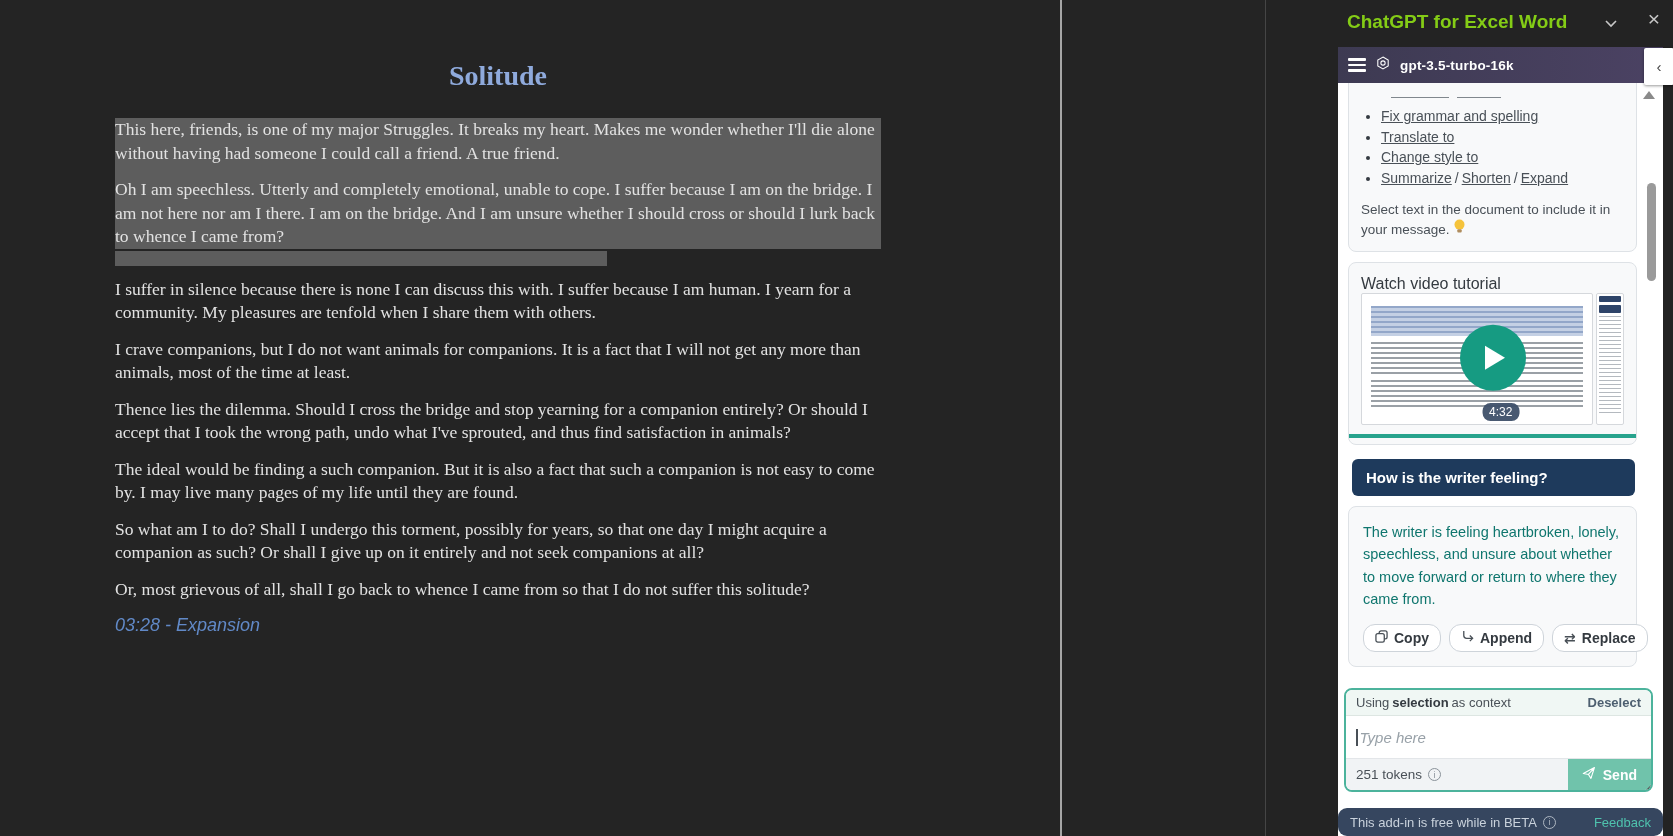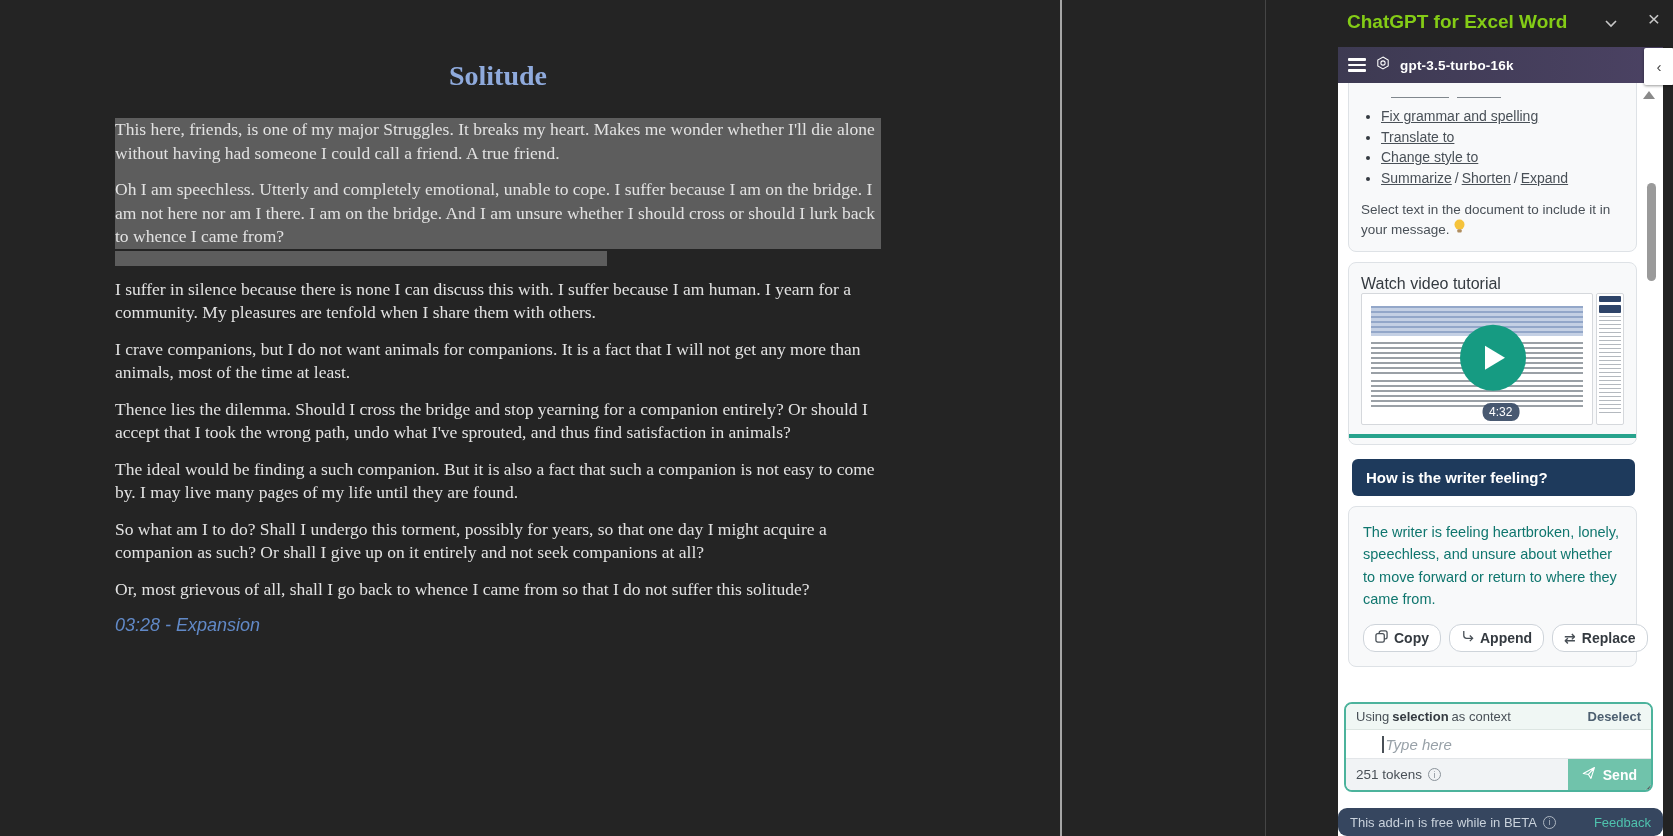--- a/index.html
+++ b/index.html
@@ -82,21 +82,21 @@
              border-radius:12px; padding:5px 11px; font-size:14px; color:#343a40; font-weight:600; cursor:pointer; }
   .act-btn .glyph { color:#495057; font-size:14px; font-family:"DejaVu Sans",sans-serif; }
 
   .composer { flex:0 0 auto; margin:6px 10px 16px 6px; border:2px solid #4cb39c; border-radius:8px;
               overflow:hidden; position:relative; background:#fff; }
   .ctx-row { display:flex; justify-content:space-between; align-items:center; background:#f0f7f4;
              border-bottom:1px solid #dde6e2; padding:5px 10px; }
   .ctx-text { font-size:13px; color:#495057; }
   .ctx-text b { margin:16px 3px; color:#343a40; }
   .deselect { font-size:13px; color:#4d5f70; font-weight:600; cursor:pointer; }
-  .type-row { display:flex; align-items:center; height:28px; padding:0 10px; background:#fff;margin-left:26px; }
+  .type-row { display:flex; align-items:center; height:42px; padding:0 10px; background:#fff; }
   .caret-bar { width:1.5px; height:17px; background:#495057; margin-right:2px; }
   .type-input { border:none; outline:none; flex:1; font-size:15px; font-style:italic; color:#495057;
                 background:transparent; }
   .type-input::placeholder { color:#98a1a8; font-style:italic; }
   .send-row { display:flex; align-items:stretch; height:32px; background:#f1f3f5; border-top:1px solid #e3e6e9; }
   .tokens { display:flex; align-items:center; gap:6px; padding:0 10px; font-size:13.5px; color:#495057; flex:1; }
   .send-btn { display:flex; align-items:center; gap:7px; background:#70c3ab; color:#fff; border:none;
               font-size:14px; font-weight:700; padding:0 14px; cursor:pointer; }
   .resize-handle { position:absolute; right:-1px; bottom:-3px; width:0; height:0;
                    border-left:9px solid transparent; border-bottom:9px solid #555; }

